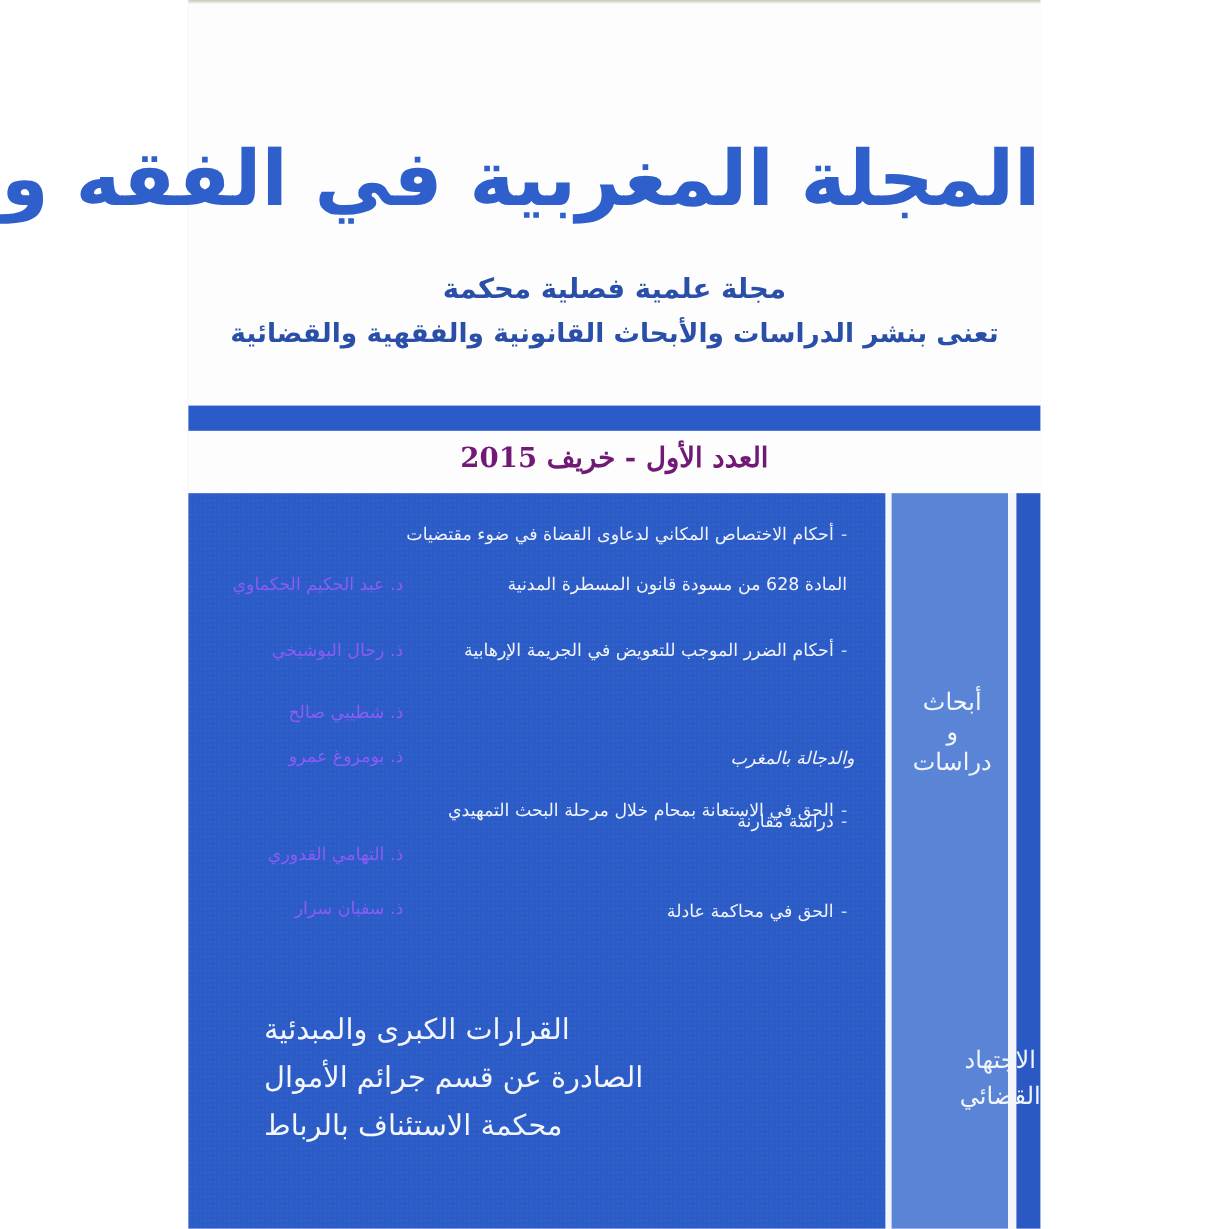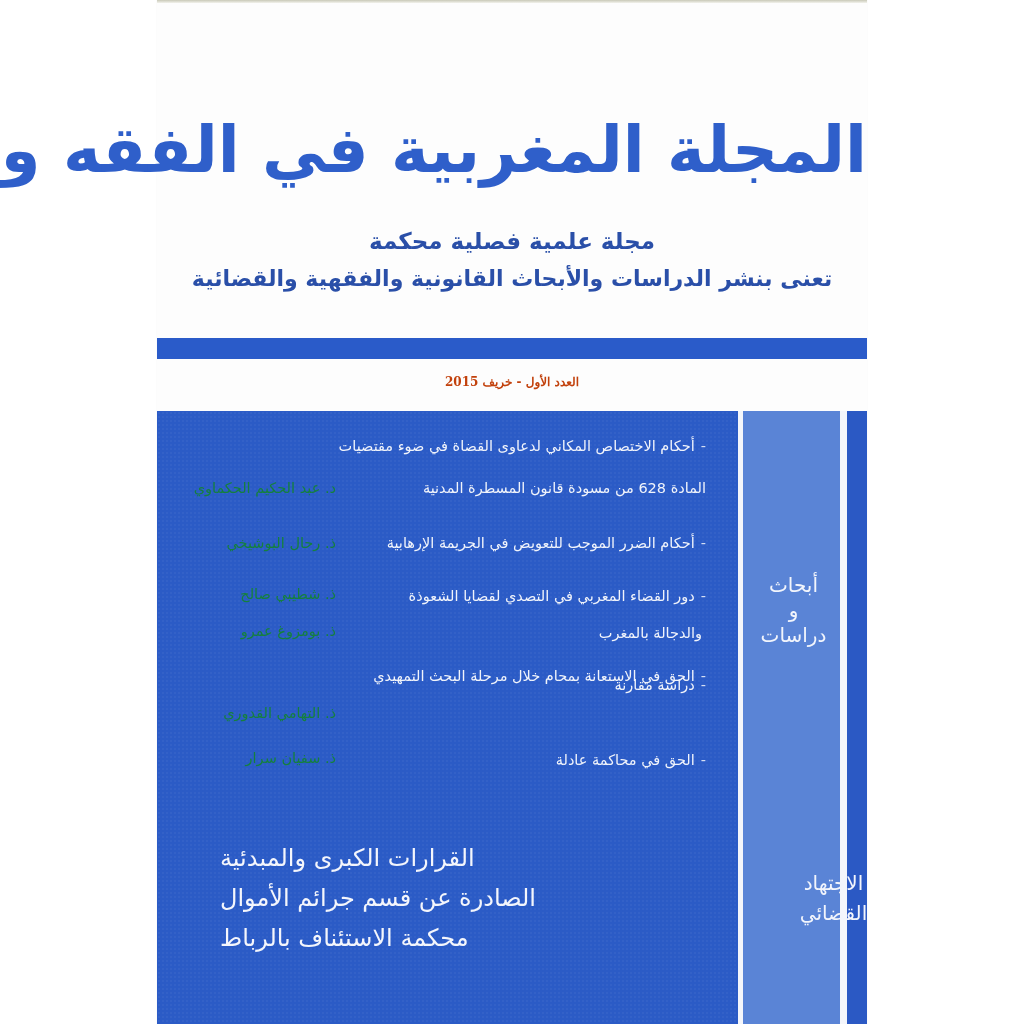--- a/index.html
+++ b/index.html
@@ -72,23 +72,23 @@
     }
     .issue {
       position: absolute;
       left: 157px;
       top: 367px;
       width: 710px;
       text-align: center;
       direction: rtl;
       font-family: "DejaVu Serif", serif;
       font-weight: bold;
-      font-size: 12px;
+      font-size: 23px;
       line-height: 30px;
-      color: #c2410c;
+      color: #701a75;
       white-space: nowrap;
     }
     .main-panel {
       position: absolute;
       left: 157px;
       top: 411px;
       width: 581px;
       height: 613px;
       background: #2b5bc6;
       background-image:
@@ -149,21 +149,21 @@
       font-size: 14.5px;
       color: #f1f4fb;
       white-space: nowrap;
     }
     .article .dash { margin-left: 6px; opacity: 0.85; }
     .author {
       position: absolute;
       direction: rtl;
       font-family: "DejaVu Sans", sans-serif;
       font-size: 14.5px;
-      color: #15803d;
+      color: #8b5cf6;
       white-space: nowrap;
       right: 688px; 
       text-align: right;
     }
     .art-line {
       right: 318px; 
     }
     .big-block {
       position: absolute;
       left: 220px;
@@ -215,25 +215,22 @@
   <div class="article" style="top:480px; right:318px;">
     <span>المادة 628 من مسودة قانون المسطرة المدنية</span>
   </div>
   <div class="author" style="top:480px;">د. عبد الحكيم الحكماوي</div>
 
   <div class="article art-line" style="top:535px;">
     <span class="dash">-</span><span>أحكام الضرر الموجب للتعويض في الجريمة الإرهابية</span>
   </div>
   <div class="author" style="top:535px;">ذ. رحال البوشيخي</div>
 
-  <div class="article art-line" style="top:588px;">
-    <span class="dash">-</span><span>دور القضاء المغربي في التصدي لقضايا الشعوذة</span>
-  </div>
   <div class="author" style="top:586px;margin-left:20px;">ذ. شطيبي صالح</div>
-  <div class="article" style="top:625px; right:322px;">
+  <div class="article" style="top:625px; right:312px;font-style:italic;">
     <span>والدجالة بالمغرب</span>
   </div>
   <div class="author" style="top:623px;">ذ. بومزوغ عمرو</div>
 
   <div class="article art-line" style="top:668px;">
     <span class="dash">-</span><span>الحق في الاستعانة بمحام خلال مرحلة البحث التمهيدي</span>
   </div>
   <div class="article" style="top:677px; right:318px;margin-left:40px;">
     <span class="dash">-</span><span>دراسة مقارنة</span>
   </div>

